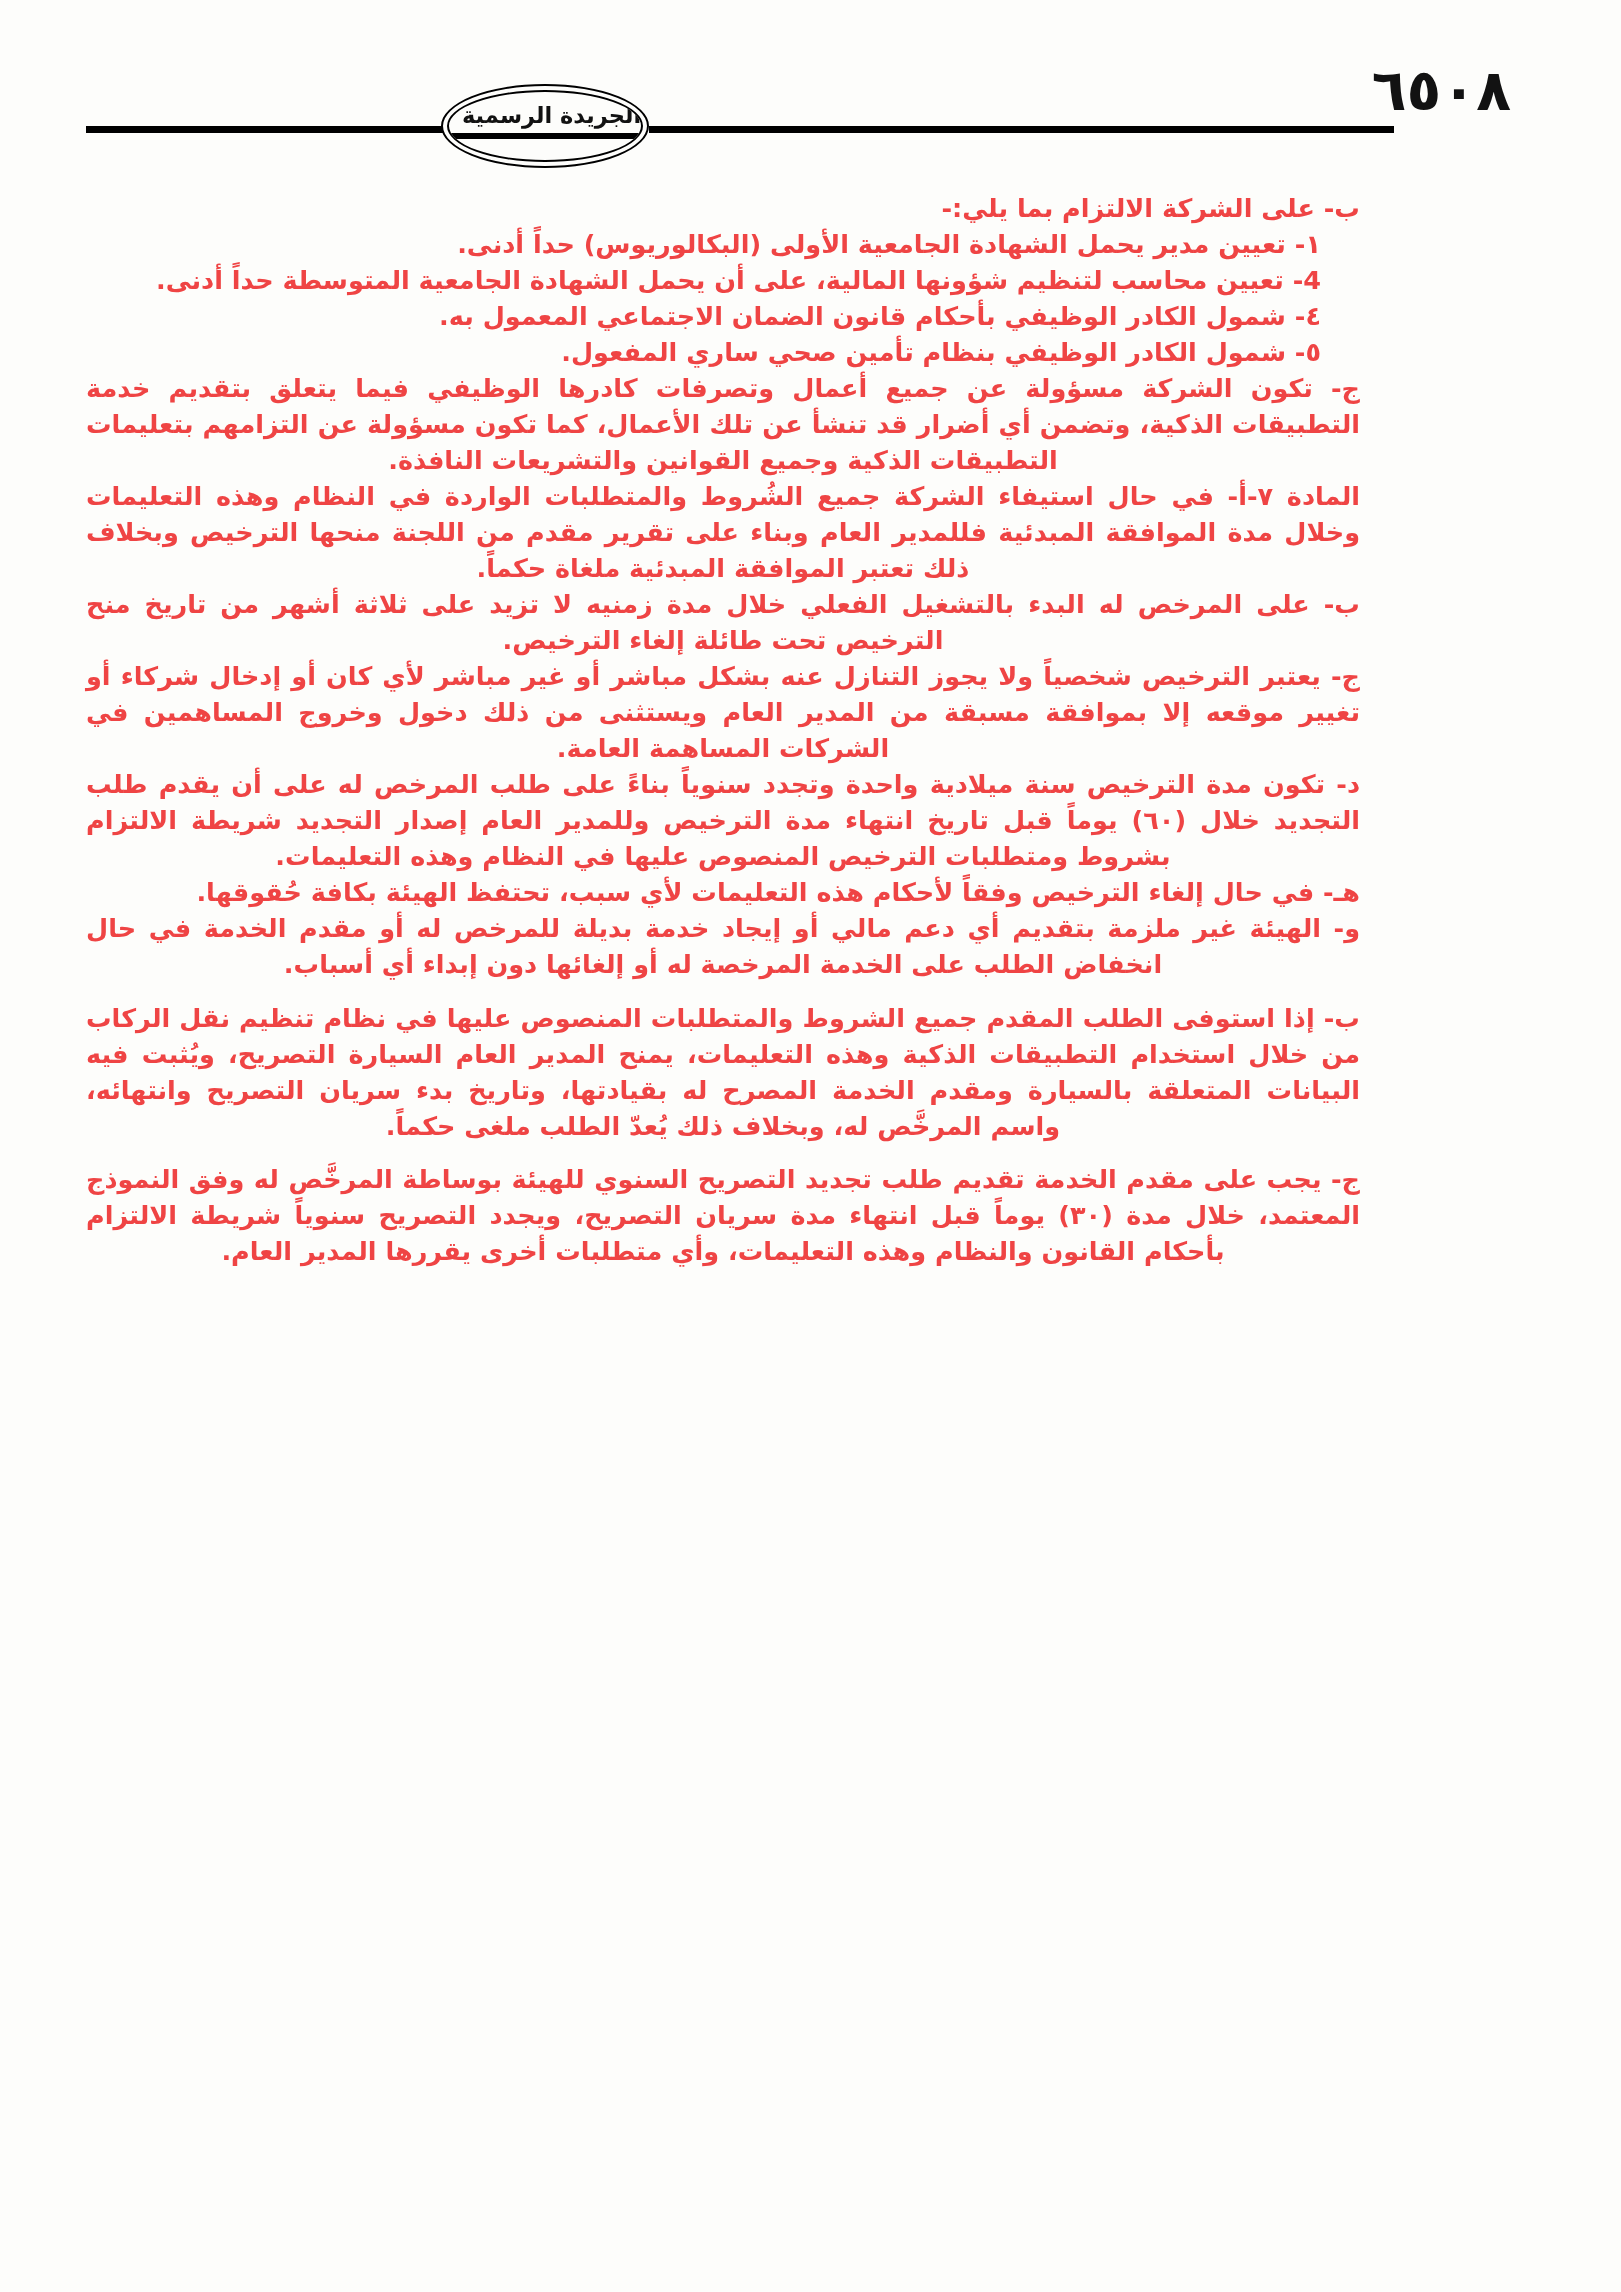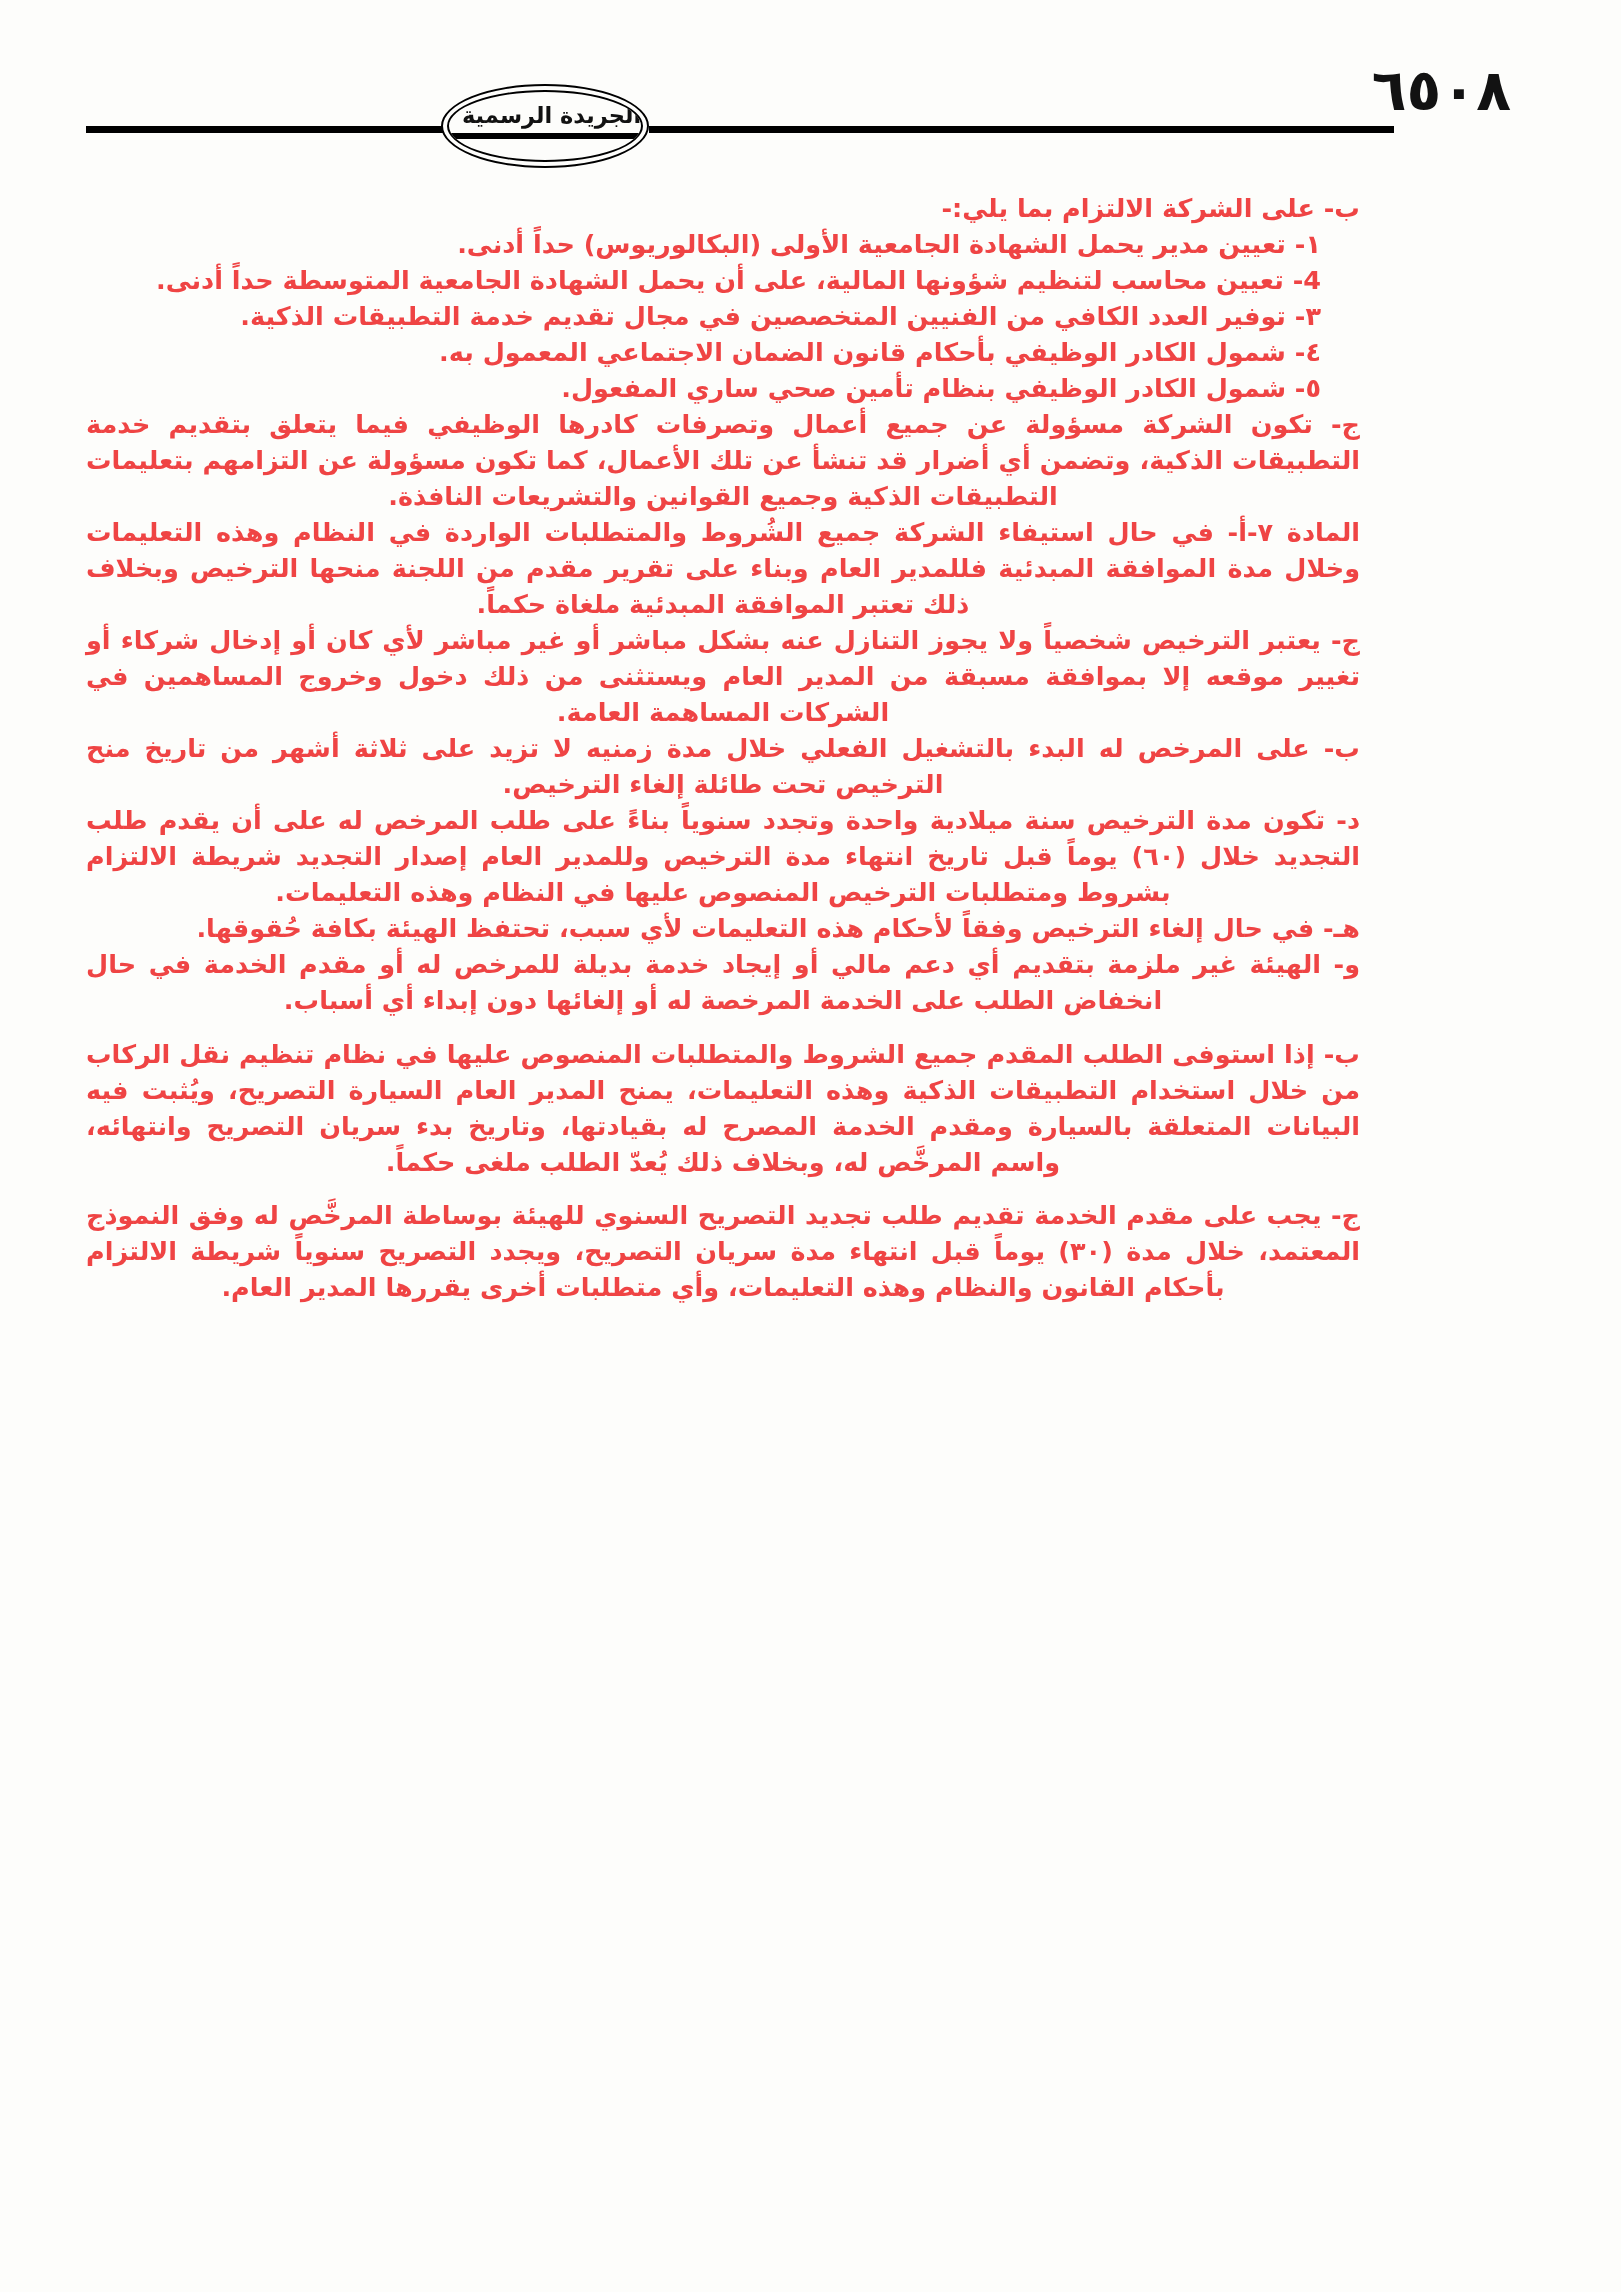--- a/index.html
+++ b/index.html
@@ -89,27 +89,26 @@
     <div class="oval-inner">
       <span class="oval-title">الجريدة الرسمية</span>
       <div class="oval-rule"></div>
     </div>
   </div>
 
   <div class="doc-body">
     <p class="main">ب- على الشركة الالتزام بما يلي:-</p>
     <p class="num">١- تعيين مدير يحمل الشهادة الجامعية الأولى (البكالوريوس) حداً أدنى.</p>
     <p class="num">4- تعيين محاسب لتنظيم شؤونها المالية، على أن يحمل الشهادة الجامعية المتوسطة حداً أدنى.</p>
-    <p class="num">٣- توفير العدد الكافي من الفنيين المتخصصين في مجال تقديم خدمة التطبيقات الذكية.</p>
     <p class="num">٤- شمول الكادر الوظيفي بأحكام قانون الضمان الاجتماعي المعمول به.</p>
     <p class="num">٥- شمول الكادر الوظيفي بنظام تأمين صحي ساري المفعول.</p>
     <p class="cl">ج- تكون الشركة مسؤولة عن جميع أعمال وتصرفات كادرها الوظيفي فيما يتعلق بتقديم خدمة التطبيقات الذكية، وتضمن أي أضرار قد تنشأ عن تلك الأعمال، كما تكون مسؤولة عن التزامهم بتعليمات التطبيقات الذكية وجميع القوانين والتشريعات النافذة.</p>
     <p class="cl">المادة ٧-أ- في حال استيفاء الشركة جميع الشُروط والمتطلبات الواردة في النظام وهذه التعليمات وخلال مدة الموافقة المبدئية فللمدير العام وبناء على تقرير مقدم من اللجنة منحها الترخيص وبخلاف ذلك تعتبر الموافقة المبدئية ملغاة حكماً.</p>
+    <p class="cl">ب- على المرخص له البدء بالتشغيل الفعلي خلال مدة زمنيه لا تزيد على ثلاثة أشهر من تاريخ منح الترخيص تحت طائلة إلغاء الترخيص.</p>
     <p class="cl">ج- يعتبر الترخيص شخصياً ولا يجوز التنازل عنه بشكل مباشر أو غير مباشر لأي كان أو إدخال شركاء أو تغيير موقعه إلا بموافقة مسبقة من المدير العام ويستثنى من ذلك دخول وخروج المساهمين في الشركات المساهمة العامة.</p>
-    <p class="cl">ب- على المرخص له البدء بالتشغيل الفعلي خلال مدة زمنيه لا تزيد على ثلاثة أشهر من تاريخ منح الترخيص تحت طائلة إلغاء الترخيص.</p>
     <p class="cl">د- تكون مدة الترخيص سنة ميلادية واحدة وتجدد سنوياً بناءً على طلب المرخص له على أن يقدم طلب التجديد خلال (٦٠) يوماً قبل تاريخ انتهاء مدة الترخيص وللمدير العام إصدار التجديد شريطة الالتزام بشروط ومتطلبات الترخيص المنصوص عليها في النظام وهذه التعليمات.</p>
     <p class="main">هـ- في حال إلغاء الترخيص وفقاً لأحكام هذه التعليمات لأي سبب، تحتفظ الهيئة بكافة حُقوقها.</p>
     <p class="cl">و- الهيئة غير ملزمة بتقديم أي دعم مالي أو إيجاد خدمة بديلة للمرخص له أو مقدم الخدمة في حال انخفاض الطلب على الخدمة المرخصة له أو إلغائها دون إبداء أي أسباب.</p>
     <p class="cl gap">ب- إذا استوفى الطلب المقدم جميع الشروط والمتطلبات المنصوص عليها في نظام تنظيم نقل الركاب من خلال استخدام التطبيقات الذكية وهذه التعليمات، يمنح المدير العام السيارة التصريح، ويُثبت فيه البيانات المتعلقة بالسيارة ومقدم الخدمة المصرح له بقيادتها، وتاريخ بدء سريان التصريح وانتهائه، واسم المرخَّص له، وبخلاف ذلك يُعدّ الطلب ملغى حكماً.</p>
     <p class="cl gap">ج- يجب على مقدم الخدمة تقديم طلب تجديد التصريح السنوي للهيئة بوساطة المرخَّص له وفق النموذج المعتمد، خلال مدة (٣٠) يوماً قبل انتهاء مدة سريان التصريح، ويجدد التصريح سنوياً شريطة الالتزام بأحكام القانون والنظام وهذه التعليمات، وأي متطلبات أخرى يقررها المدير العام.</p>
   </div>
 
 </div>
 
 

